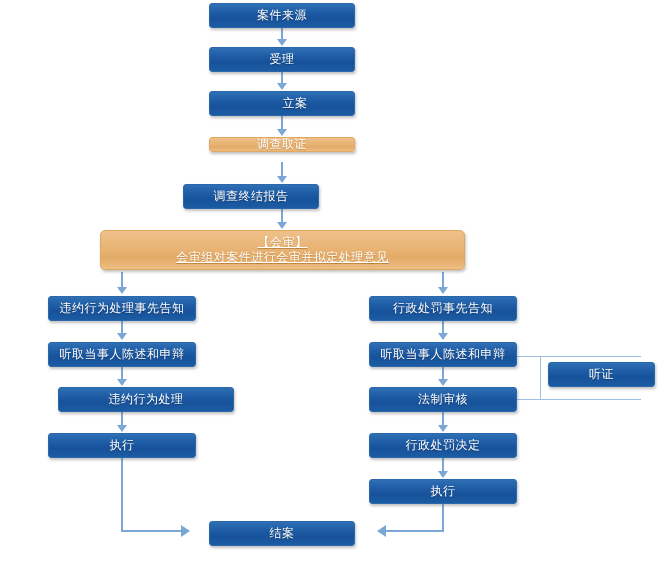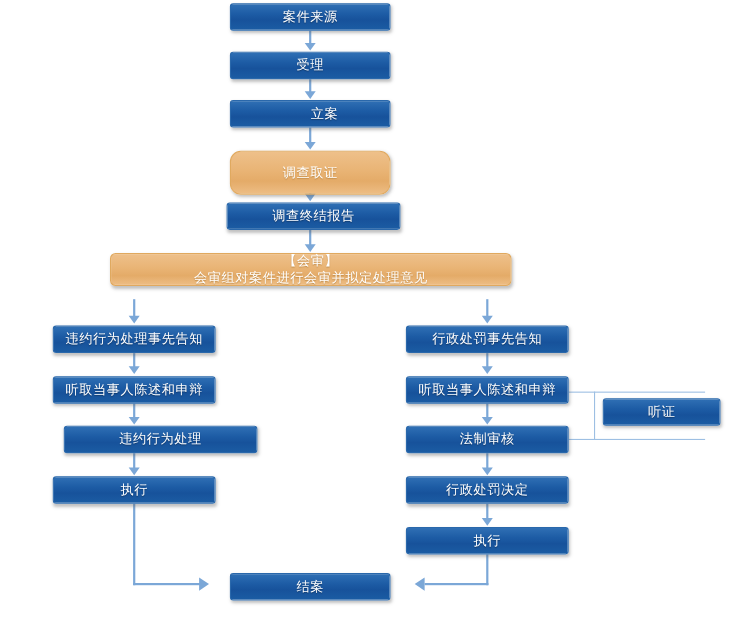--- a/index.html
+++ b/index.html
@@ -114,33 +114,33 @@
   </div>
   <div class="vline" style="left:281px; top:72px; height:12px;"></div>
   <div class="arrow-down" style="left:277px; top:83px;"></div>
 
   <div class="node blue" style="left:209px; top:91px; width:146px; height:25px;padding-left:26px;">
     <span>立案</span>
   </div>
   <div class="vline" style="left:281px; top:116px; height:14px;"></div>
   <div class="arrow-down" style="left:277px; top:129px;"></div>
 
-  <div class="node orange" style="left:209px; top:137px; width:146px; height:40px;border-radius:10px;">
+  <div class="node orange" style="left:209px; top:137px; width:146px; height:15px;">
     <span>调查取证</span>
   </div>
   <div class="vline" style="left:281px; top:162px; height:15px;"></div>
   <div class="arrow-down" style="left:277px; top:176px;"></div>
 
-  <div class="node blue" style="left:206px; top:184px; width:158px; height:25px;">
+  <div class="node blue" style="left:183px; top:184px; width:136px; height:25px;">
     <span>调查终结报告</span>
   </div>
   <div class="vline" style="left:281px; top:209px; height:14px;"></div>
   <div class="arrow-down" style="left:277px; top:222px;"></div>
 
-  <div class="node orange" style="left:100px; top:230px; width:365px; height:30px; border-radius:5px;">
+  <div class="node orange" style="left:100px; top:230px; width:365px; height:40px; border-radius:5px;text-decoration:underline;">
     <span class="label-stack">
       <span class="l1">【会审】</span>
       <span class="l2">会审组对案件进行会审并拟定处理意见</span>
     </span>
   </div>
 
   <div class="vline" style="left:121px; top:272px; height:16px;"></div>
   <div class="arrow-down" style="left:117px; top:287px;"></div>
 
   <div class="vline" style="left:442px; top:272px; height:16px;"></div>

